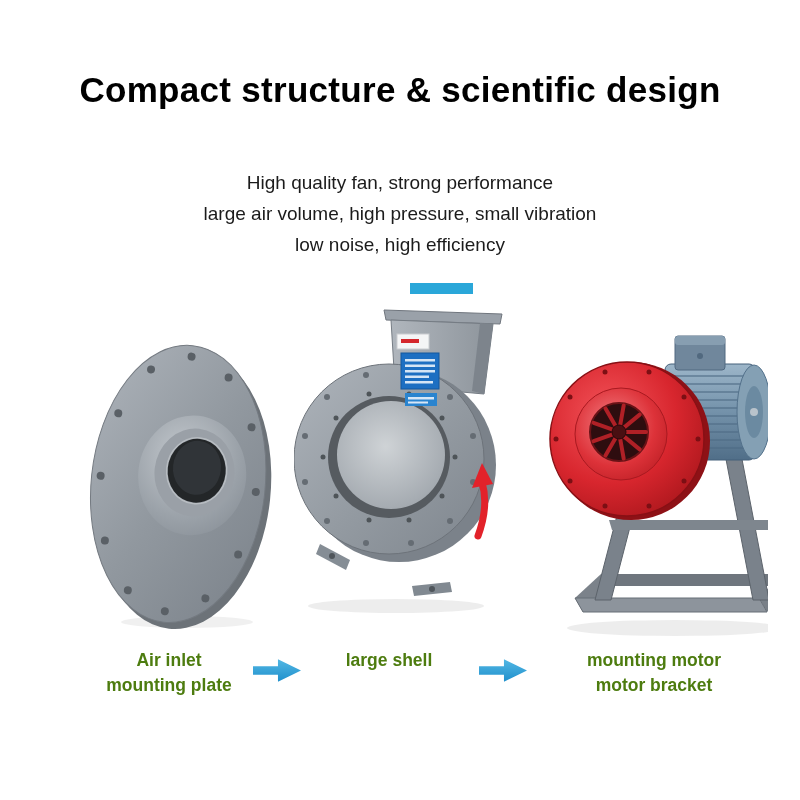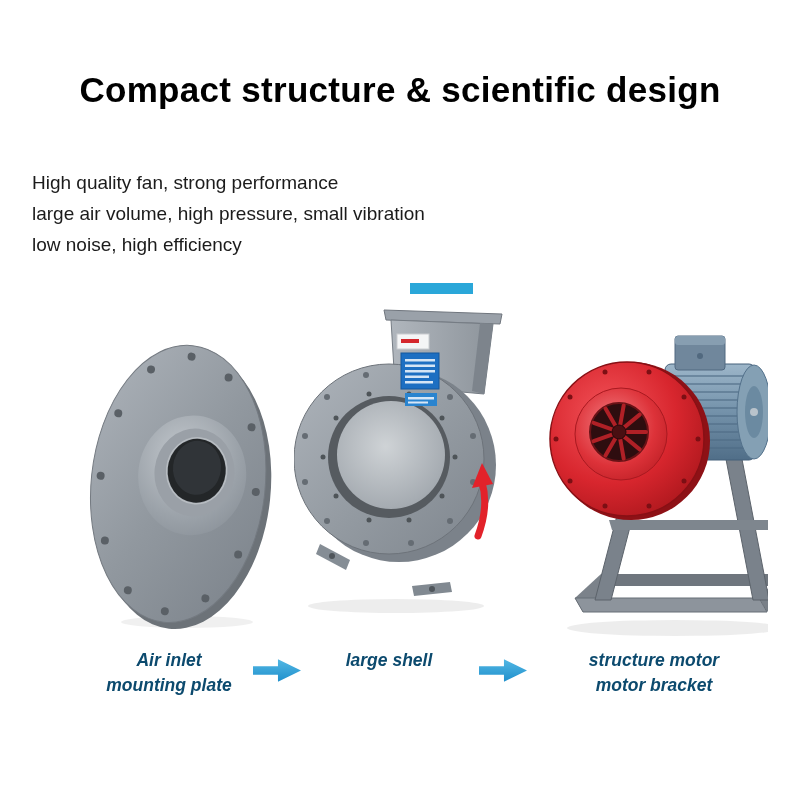--- a/index.html
+++ b/index.html
@@ -8,33 +8,33 @@
     position:relative; width:736px; height:800px; background:#ffffff;
     font-family:"Liberation Sans", sans-serif; overflow:hidden; margin:0 auto;
   }
   .title {
     position:absolute; top:70px; left:0; width:100%;
     text-align:center; font-size:35px; font-weight:bold; color:#000;
     letter-spacing:0.3px;
   }
   .subtitle {
     position:absolute; top:167px; left:0; width:100%;
-    text-align:left; font-size:19px; line-height:31px; color:#1b1b1b;
+    text-align:center; font-size:19px; line-height:31px; color:#1b1b1b;
   }
   .accent-bar {
     position:absolute; left:378px; top:283px; width:63px; height:11px;
     background:#2aa7d9;
   }
   .product { position:absolute; }
   .plate  { left:55px;  top:338px; width:185px; height:292px; }
   .worm   { left:262px; top:298px; width:215px; height:318px; }
   .imp    { left:515px; top:306px; width:245px; height:332px; }
   .comp-label {
     position:absolute; top:648px; width:200px; text-align:center;
-    font-size:17.5px; font-weight:bold; color:#0c4a6e; line-height:25px;font-style:italic;
+    font-size:17.5px; font-weight:bold; color:#4d7c0f; line-height:25px;
   }
   .label1 { left:37px; }  .label2 { left:257px; }  .label3 { left:522px; }
   .flow-arrow {
     position:absolute; top:657px; width:48px; height:27px;
     clip-path:polygon(0 34%,52% 34%,52% 8%,100% 50%,52% 92%,52% 66%,0 66%);
     background:linear-gradient(180deg,#58bbe6,#1a8cca);
   }
   .arrow1 { left:221px; }  .arrow2 { left:447px; }
   svg { display:block; width:100%; height:100%; }
 </style>
@@ -247,17 +247,17 @@
 
   <div class="flow-arrow arrow1"></div>
 
   <div class="comp-label label2">
     <div>large shell</div>
   </div>
 
   <div class="flow-arrow arrow2"></div>
 
   <div class="comp-label label3">
-    <div>structure motor</div>
+    <div>mounting motor</div>
     <div>motor bracket</div>
   </div>
 
 </div>
 
 </body></html>

